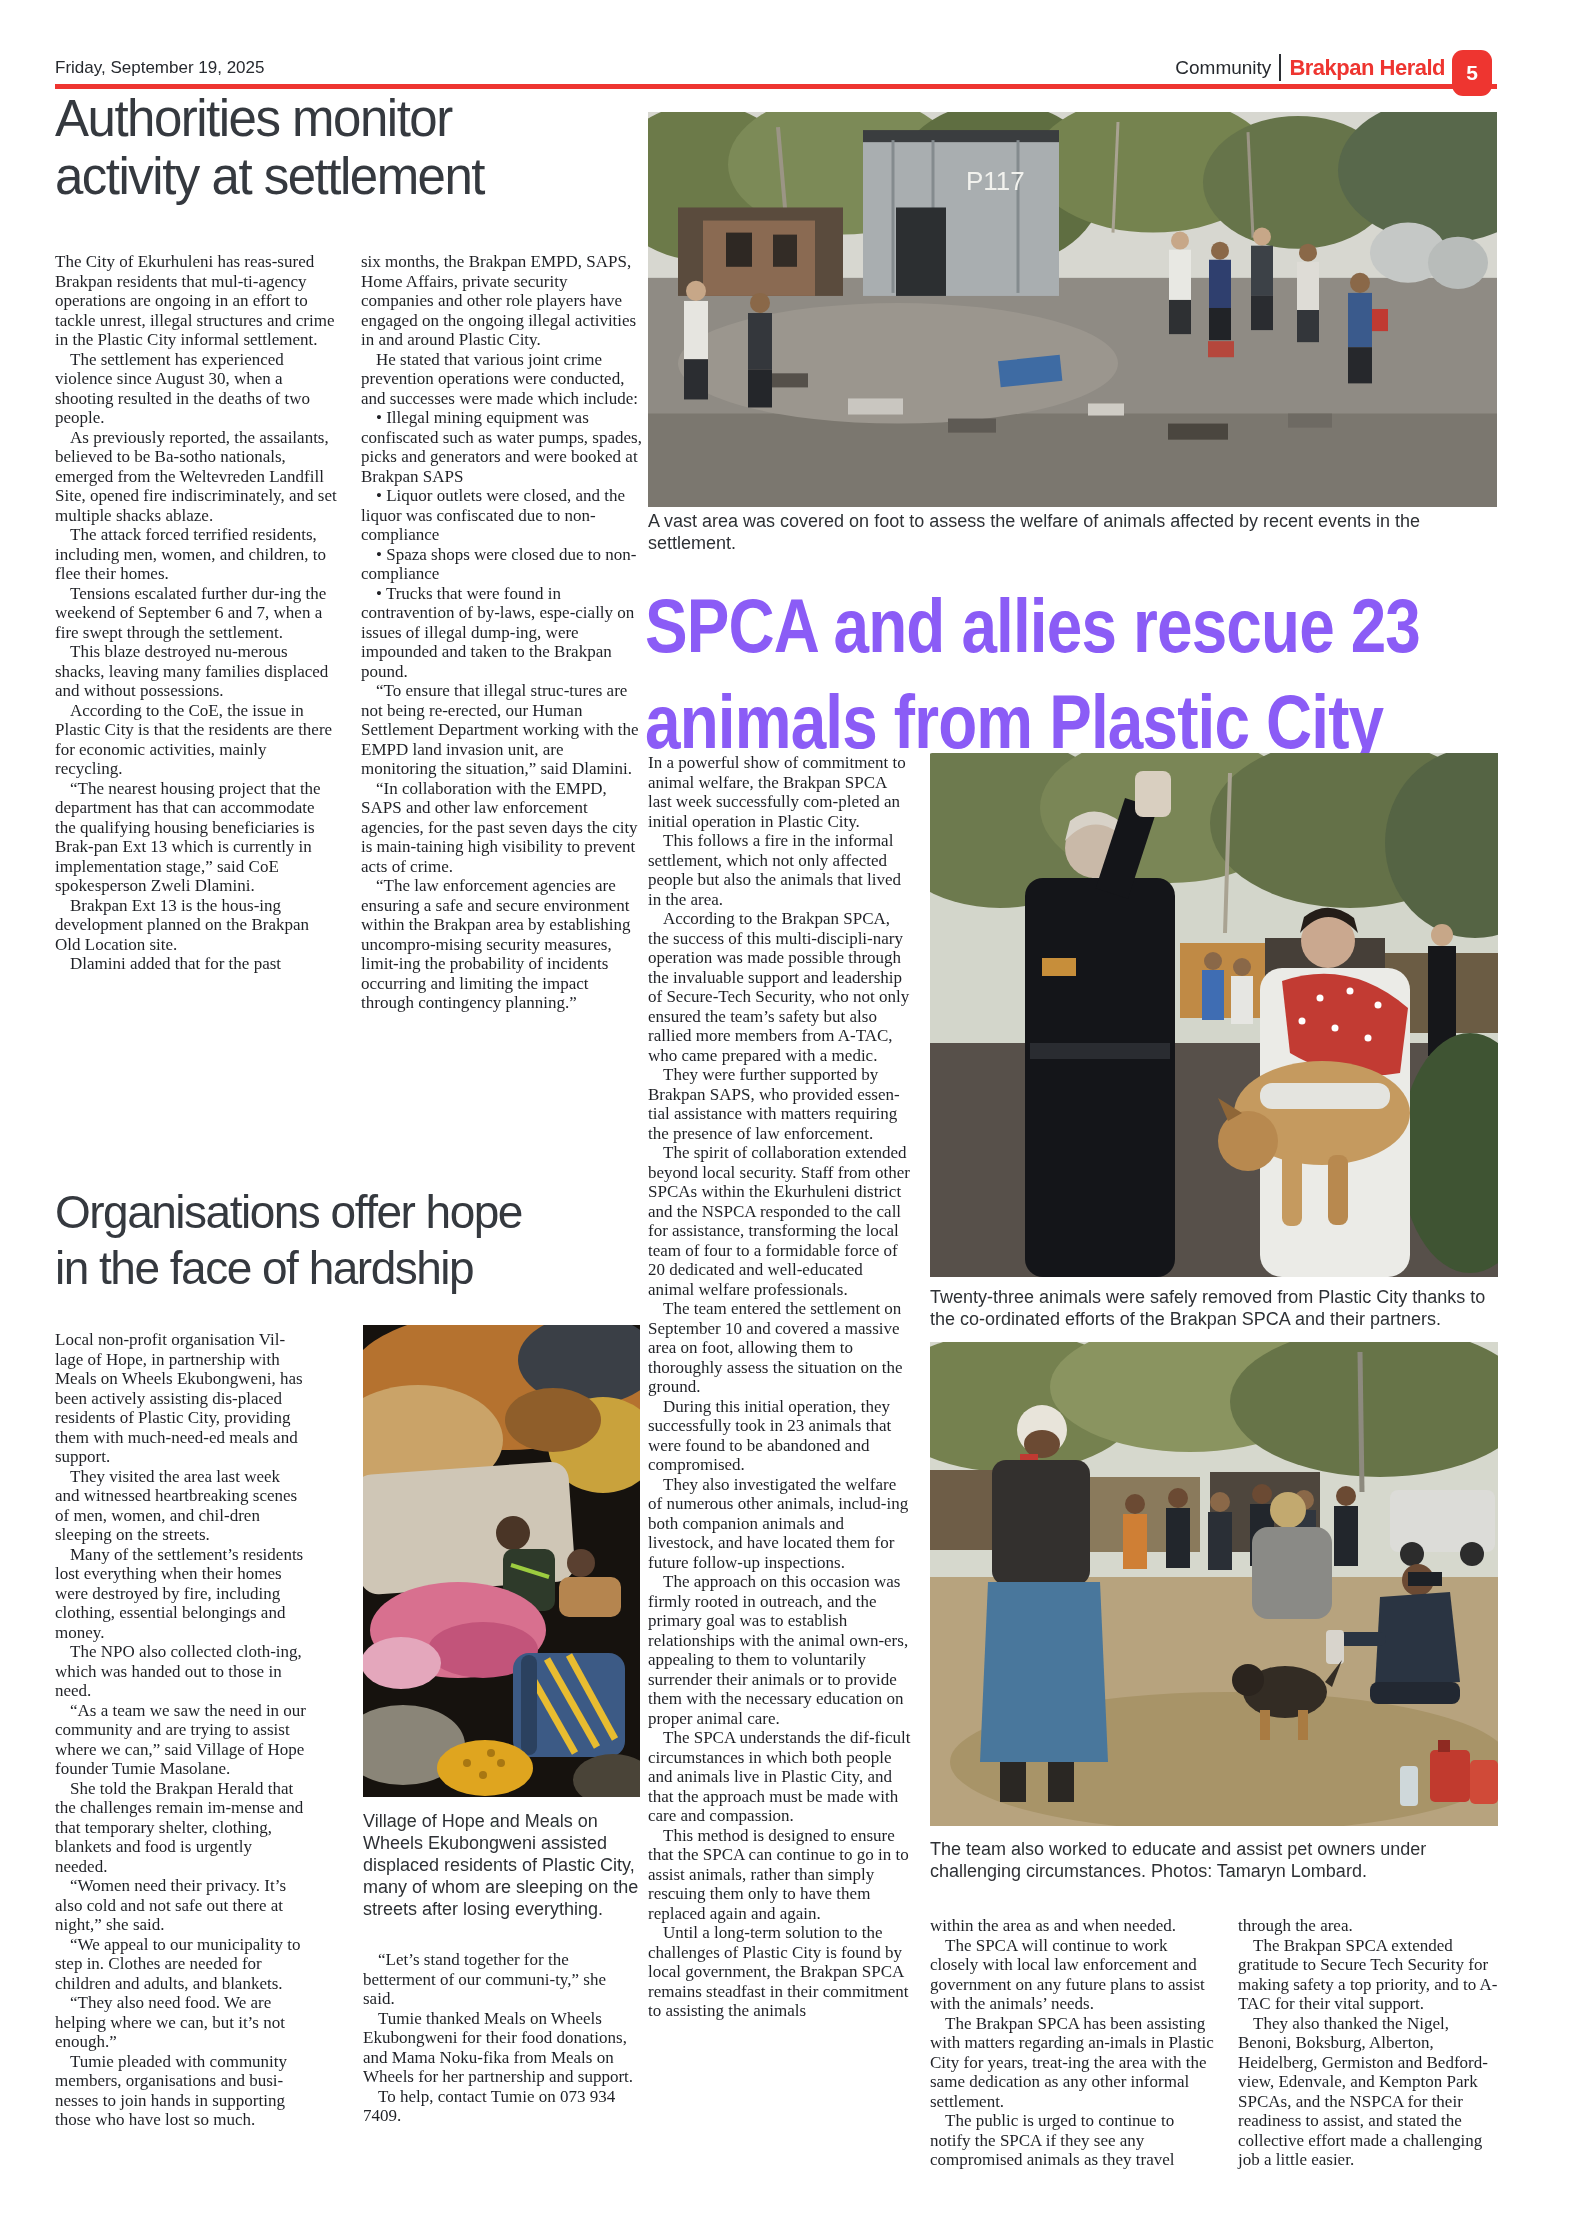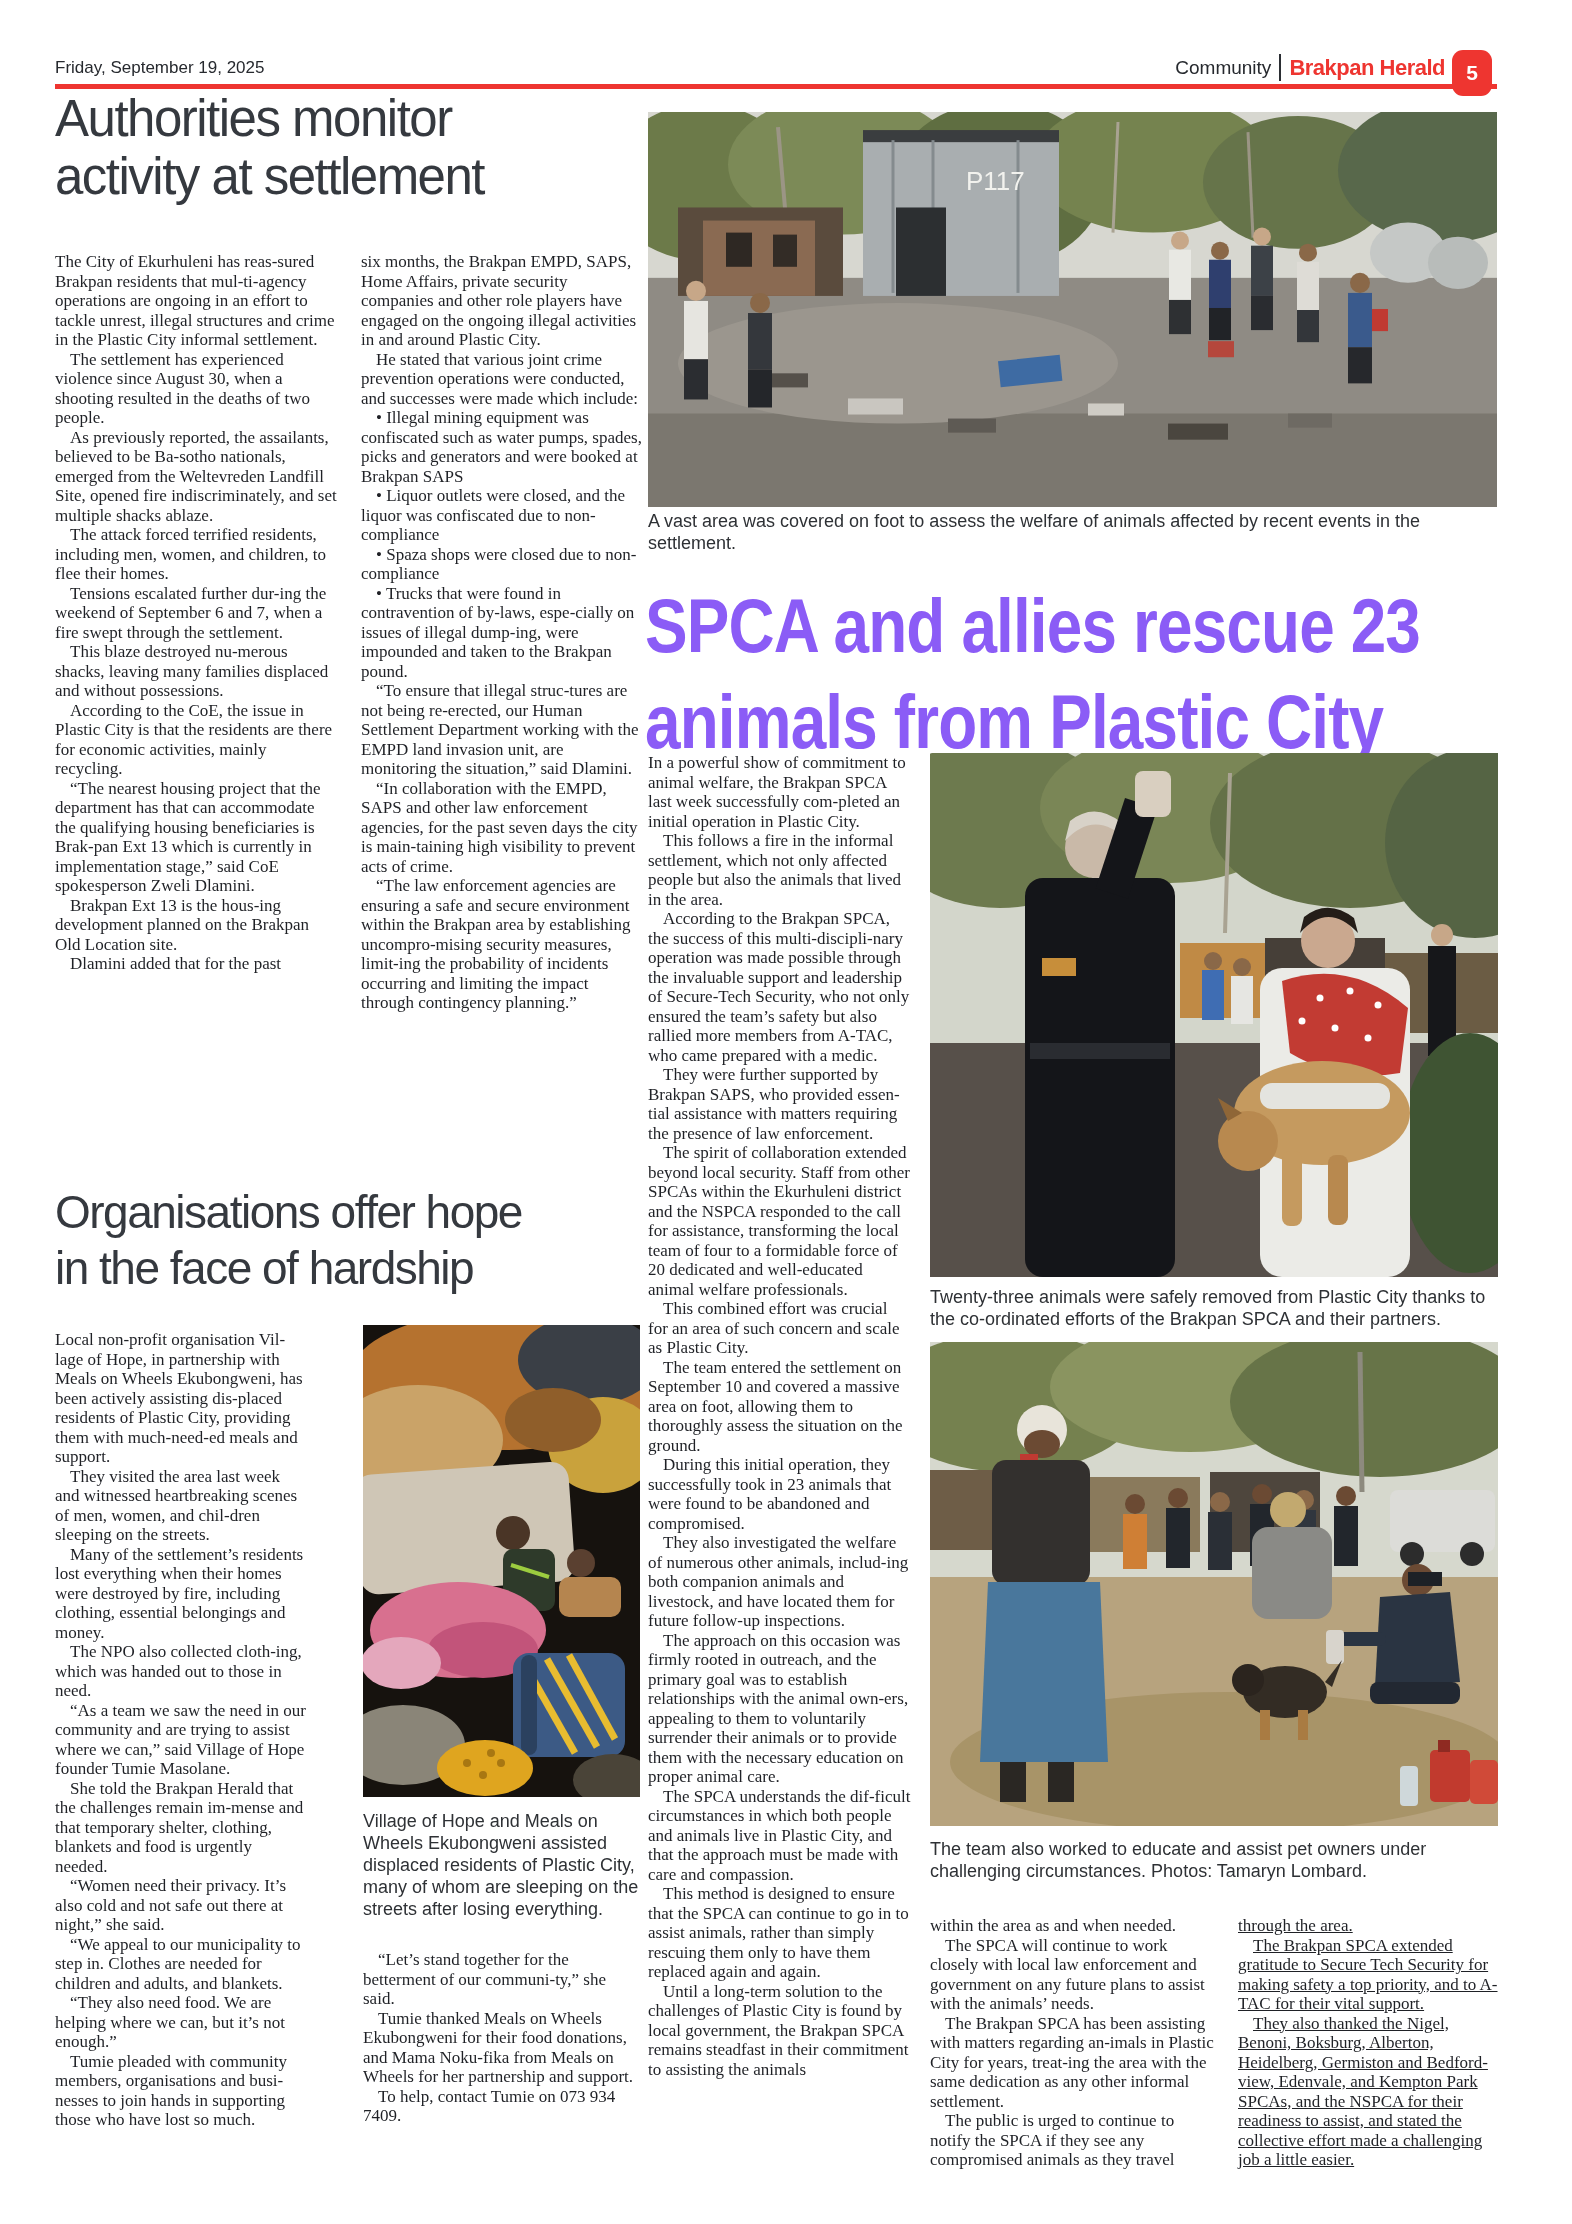--- a/index.html
+++ b/index.html
@@ -46,21 +46,21 @@
   
   .bodycol { position:absolute; font-size:17px; line-height:19.5px; color:#1f2126; }
   .bodycol p { margin:0; text-indent:15px; }
   .bodycol p:first-child { text-indent:0; }
   .bodycol.indent-first p:first-child { text-indent:15px; }
 
   .a1-col1 { left:55px;  top:252px; width:282px; }
   .a1-col2 { left:361px; top:252px; width:282px; }
   .spca-main { left:648px; top:753px; width:263px; }
   .spca-cola { left:930px;  top:1916px; width:286px; }
-  .spca-colb { left:1238px; top:1916px; width:268px;text-decoration:underline; }
+  .spca-colb { left:1238px; top:1916px; width:268px; }
   .hope-col1 { left:55px;  top:1330px; width:252px; }
   .hope-col2 { left:363px; top:1950px; width:277px; }
 
   
   .caption {
     position:absolute; font-family:"Liberation Sans", sans-serif;
     font-size:18px; line-height:22px; color:#2e3135;
   }
   .cap-survey   { left:648px; top:510px;  width:849px; }
   .cap-rescue   { left:930px; top:1286px; width:565px; }
@@ -184,21 +184,20 @@
   <div class="h-spca">
     <div class="hrow"><span class="hline">SPCA and allies rescue 23</span></div>
     <div class="hrow"><span class="hline">animals from Plastic City</span></div>
   </div>
   <div class="bodycol spca-main">
       <p>In a powerful show of commitment to animal welfare, the Brakpan SPCA last week successfully com-pleted an initial operation in Plastic City.</p>
       <p>This follows a fire in the informal settlement, which not only affected people but also the animals that lived in the area.</p>
       <p>According to the Brakpan SPCA, the success of this multi-discipli-nary operation was made possible through the invaluable support and leadership of Secure-Tech Security, who not only ensured the team’s safety but also rallied more members from A-TAC, who came prepared with a medic.</p>
       <p>They were further supported by Brakpan SAPS, who provided essen-tial assistance with matters requiring the presence of law enforcement.</p>
       <p>The spirit of collaboration extended beyond local security. Staff from other SPCAs within the Ekurhuleni district and the NSPCA responded to the call for assistance, transforming the local team of four to a formidable force of 20 dedicated and well-educated animal welfare professionals.</p>
-      <p>This combined effort was crucial for an area of such concern and scale as Plastic City.</p>
       <p>The team entered the settlement on September 10 and covered a massive area on foot, allowing them to thoroughly assess the situation on the ground.</p>
       <p>During this initial operation, they successfully took in 23 animals that were found to be abandoned and compromised.</p>
       <p>They also investigated the welfare of numerous other animals, includ-ing both companion animals and livestock, and have located them for future follow-up inspections.</p>
       <p>The approach on this occasion was firmly rooted in outreach, and the primary goal was to establish relationships with the animal own-ers, appealing to them to voluntarily surrender their animals or to provide them with the necessary education on proper animal care.</p>
       <p>The SPCA understands the dif-ficult circumstances in which both people and animals live in Plastic City, and that the approach must be made with care and compassion.</p>
       <p>This method is designed to ensure that the SPCA can continue to go in to assist animals, rather than simply rescuing them only to have them replaced again and again.</p>
       <p>Until a long-term solution to the challenges of Plastic City is found by local government, the Brakpan SPCA remains steadfast in their commitment to assisting the animals</p>
     </div>
 
   <div class="photo ph-rescue">

